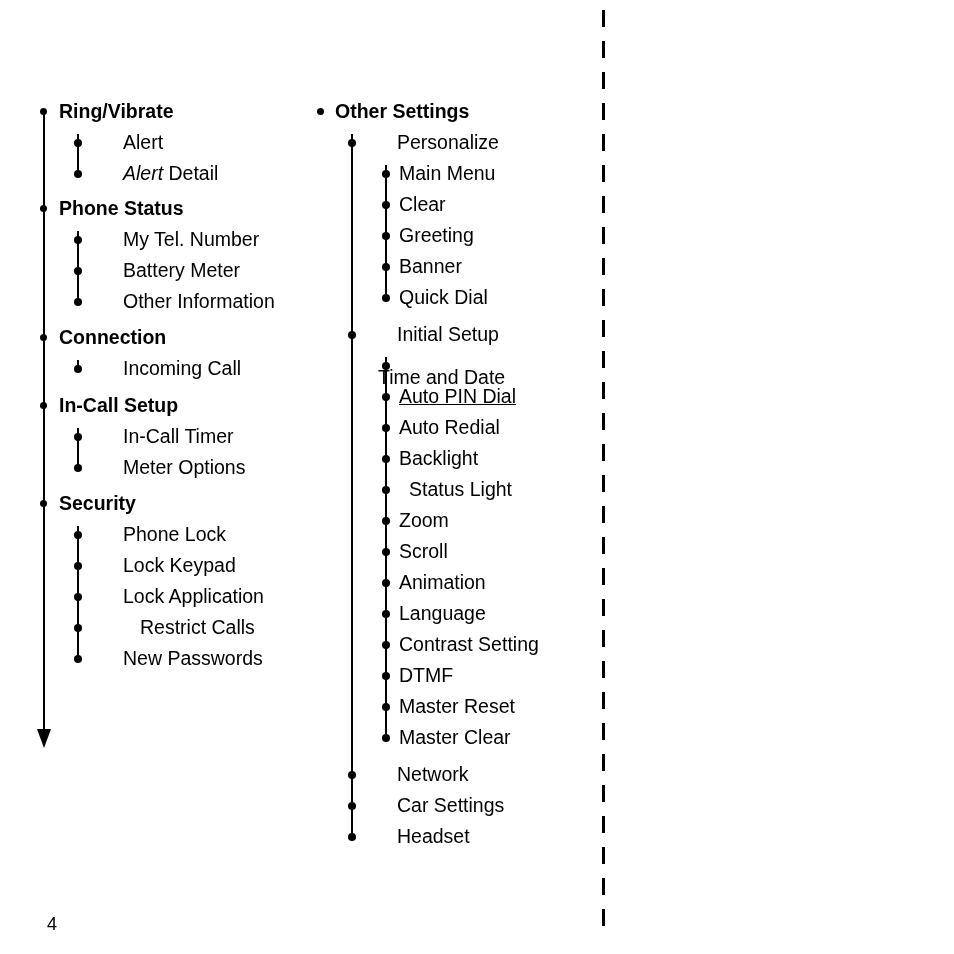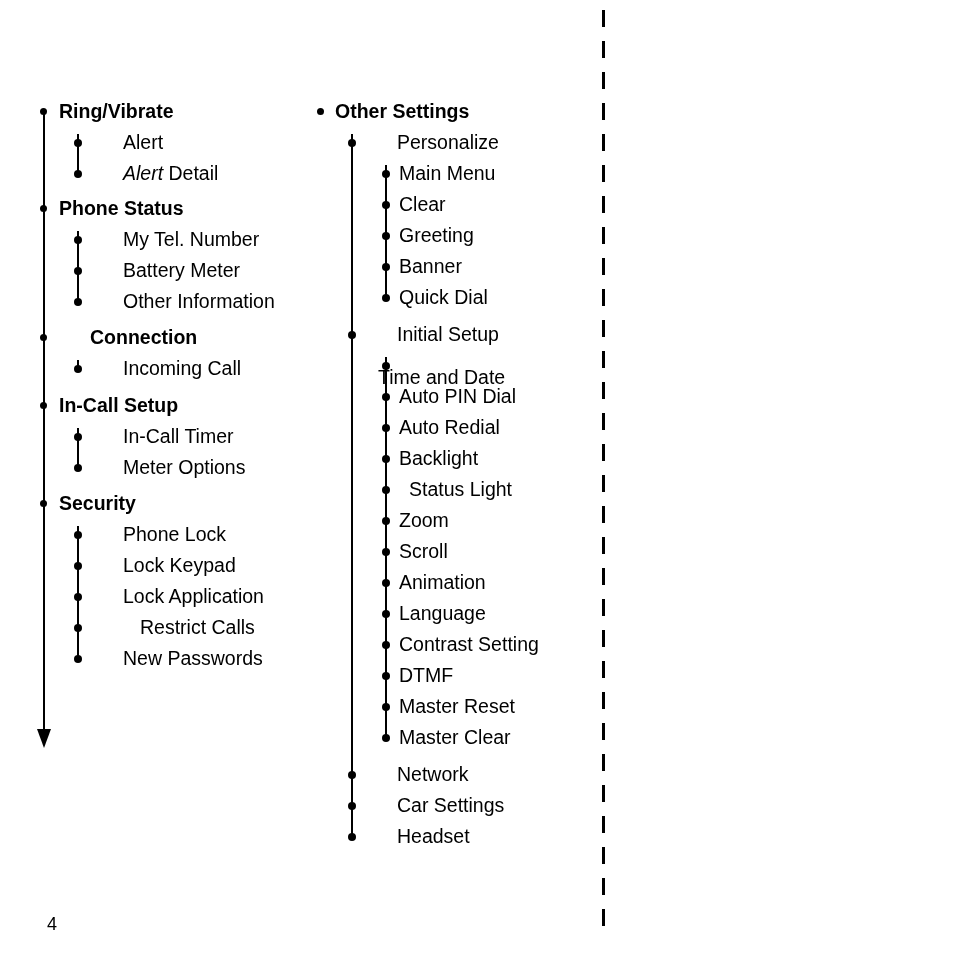--- a/index.html
+++ b/index.html
@@ -161,21 +161,21 @@
       <span class="bullet lvl2" style="left:74px; top:12px;"></span>
       <span class="label lvl2-text" style="left:91px;">Battery Meter</span>
     </div>
     <div class="row" style="left:0; top:286px;">
       <span class="bullet lvl2" style="left:74px; top:12px;"></span>
       <span class="label lvl2-text" style="left:91px;">Other Information</span>
     </div>
 
     <div class="row" style="left:0; top:322px;">
       <span class="bullet lvl1" style="left:40px; top:12px;"></span>
-      <span class="label lvl1-text" style="left:59px;margin-left:31px;">Connection</span>
+      <span class="label lvl1-text" style="left:59px;">Connection</span>
     </div>
     <div class="vline" style="left:77.2px; top:360px; height:10px;"></div>
     <div class="row" style="left:0; top:353px;">
       <span class="bullet lvl2" style="left:74px; top:12px;"></span>
       <span class="label lvl2-text" style="left:91px;">Incoming Call</span>
     </div>
 
     <div class="row" style="left:0; top:390px;">
       <span class="bullet lvl1" style="left:40px; top:12px;"></span>
       <span class="label lvl1-text" style="left:59px;">In-Call Setup</span>
@@ -256,21 +256,21 @@
       <span class="bullet lvl2" style="left:348px; top:12px;"></span>
       <span class="label lvl2-text" style="left:365px;">Initial Setup</span>
     </div>
     <div class="vline" style="left:385.2px; top:357px; height:381px;"></div>
     <div class="row" style="left:0; top:350px;">
       <span class="bullet lvl3" style="left:382px; top:12px;"></span>
       <span class="label lvl3-text" style="left:378px;margin-top:12px;">Time and Date</span>
     </div>
     <div class="row" style="left:0; top:381px;">
       <span class="bullet lvl3" style="left:382px; top:12px;"></span>
-      <span class="label lvl3-text" style="left:399px;">Auto PIN Dial</span>
+      <span class="label lvl3-text" style="left:399px;text-decoration:underline;">Auto PIN Dial</span>
     </div>
     <div class="row" style="left:0; top:412px;">
       <span class="bullet lvl3" style="left:382px; top:12px;"></span>
       <span class="label lvl3-text" style="left:399px;">Auto Redial</span>
     </div>
     <div class="row" style="left:0; top:443px;">
       <span class="bullet lvl3" style="left:382px; top:12px;"></span>
       <span class="label lvl3-text" style="left:399px;">Backlight</span>
     </div>
     <div class="row" style="left:0; top:474px;">

